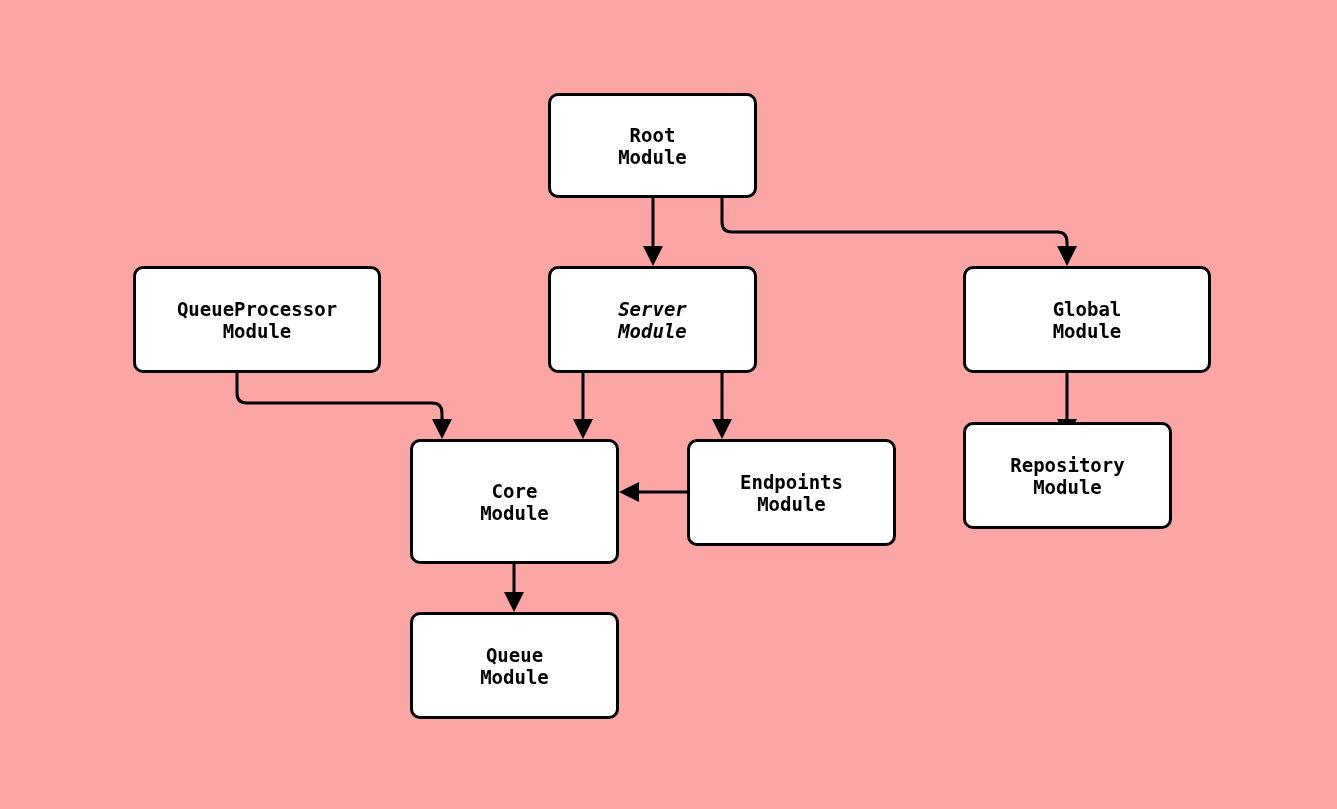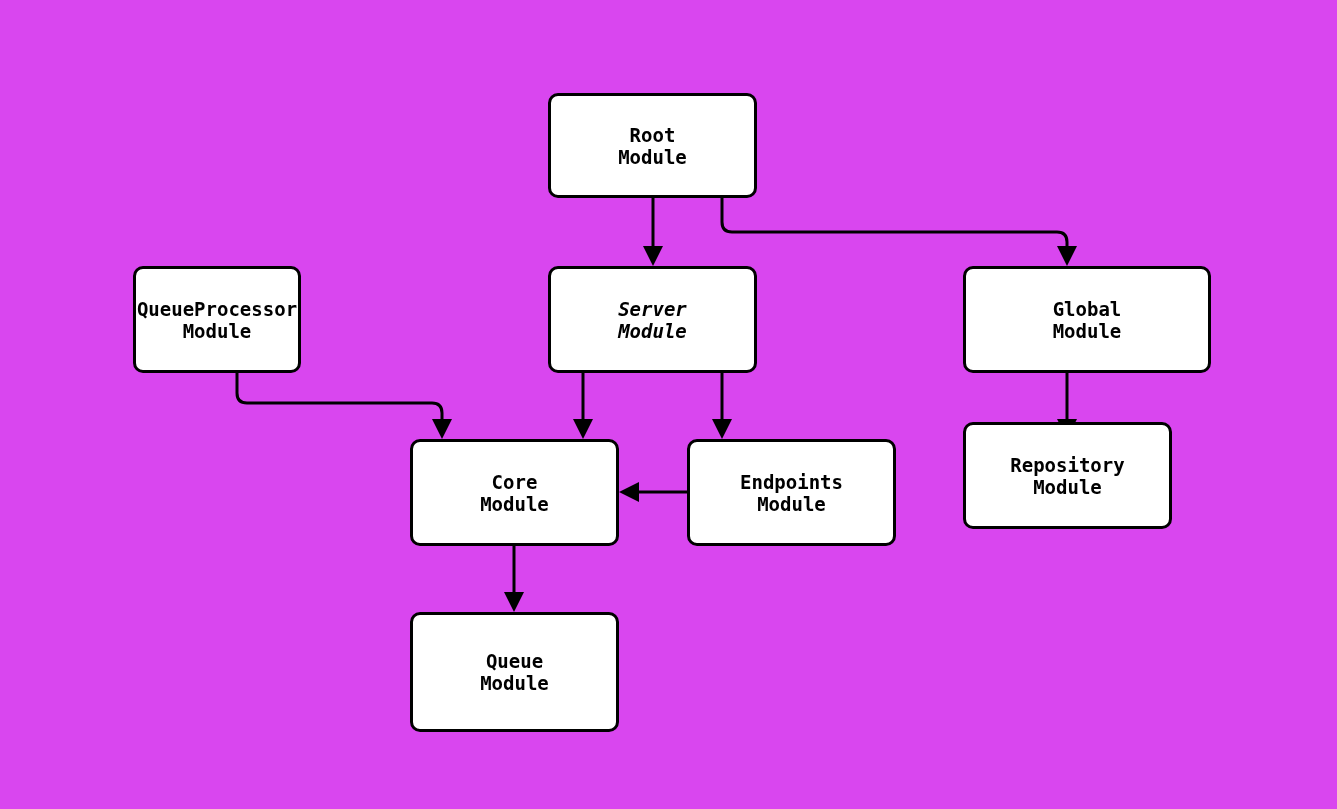--- a/index.html
+++ b/index.html
@@ -4,21 +4,21 @@
 <style>
   html, body {
     margin: 0;
     padding: 0;
     background: #ffffff;
   }
   #stage {
     position: relative;
     width: 1337px;
     height: 809px;
-    background: #d946ef;
+    background: #fca5a5;
     overflow: hidden;
     font-family: "DejaVu Sans Mono", "Liberation Mono", monospace;
   }
   #edge-layer {
     position: absolute;
     left: 0; top: 0;
     width: 1337px;
     height: 809px;
   }
   .node {
@@ -70,42 +70,42 @@
       <path d="M514 546 L514 594" class="edge-path" stroke="#000000"></path>
       <polygon points="514,612 504,592 524,592" class="edge-head" fill="#000000"></polygon>
       <path d="M1067 373 L1067 421" class="edge-path" stroke="#000000"></path>
       <polygon points="1067,439 1057,419 1077,419" class="edge-head" fill="#000000"></polygon>
     </svg>
   <div id="node-layer">
       <div class="node" style="left: 548px; top: 93px; width: 209px; height: 105px;">
         <div class="node-line">Root</div>
         <div class="node-line">Module</div>
       </div>
-      <div class="node" style="left: 133px; top: 266px; width: 168px; height: 107px;">
+      <div class="node" style="left: 133px; top: 266px; width: 248px; height: 107px;">
         <div class="node-line">QueueProcessor</div>
         <div class="node-line">Module</div>
       </div>
       <div class="node" style="left: 548px; top: 266px; width: 209px; height: 107px; font-style: italic;">
         <div class="node-line">Server</div>
         <div class="node-line">Module</div>
       </div>
       <div class="node" style="left: 963px; top: 266px; width: 248px; height: 107px;">
         <div class="node-line">Global</div>
         <div class="node-line">Module</div>
       </div>
-      <div class="node" style="left: 410px; top: 439px; width: 209px; height: 107px;">
+      <div class="node" style="left: 410px; top: 439px; width: 209px; height: 125px;">
         <div class="node-line">Core</div>
         <div class="node-line">Module</div>
       </div>
       <div class="node" style="left: 687px; top: 439px; width: 209px; height: 107px;">
         <div class="node-line">Endpoints</div>
         <div class="node-line">Module</div>
       </div>
       <div class="node" style="left: 963px; top: 422px; width: 209px; height: 107px;">
         <div class="node-line">Repository</div>
         <div class="node-line">Module</div>
       </div>
-      <div class="node" style="left: 410px; top: 612px; width: 209px; height: 120px;">
+      <div class="node" style="left: 410px; top: 612px; width: 209px; height: 107px;">
         <div class="node-line">Queue</div>
         <div class="node-line">Module</div>
       </div>
     </div>
 </div>
 
 </body></html>

